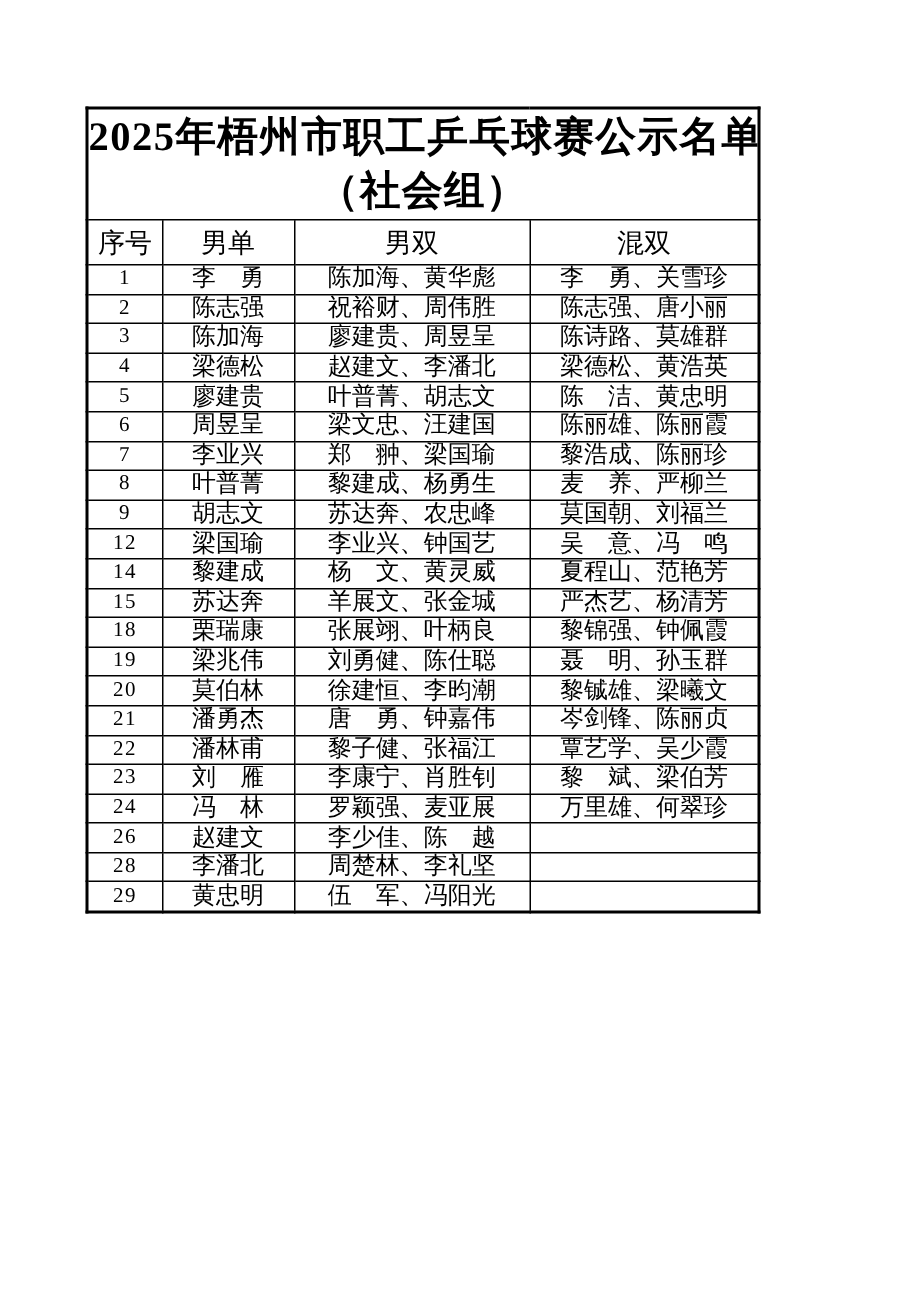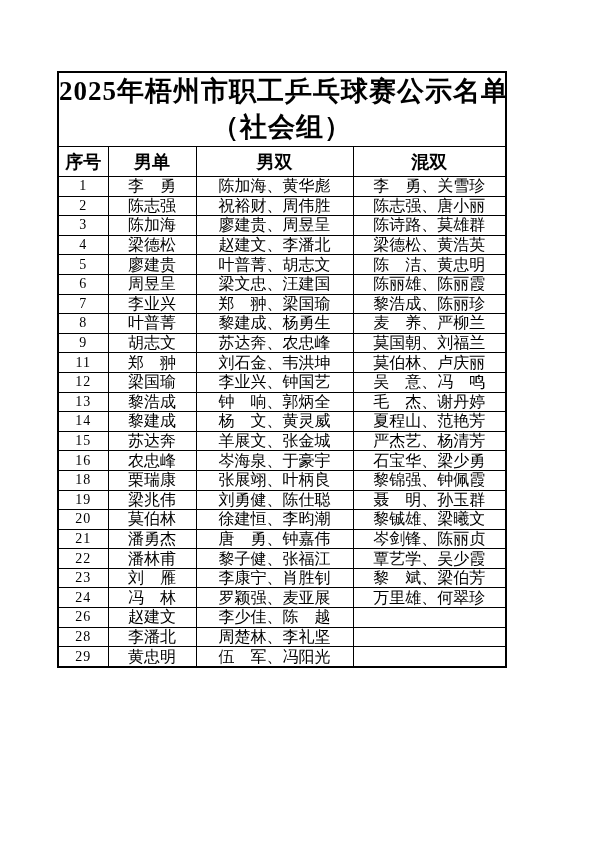--- a/index.html
+++ b/index.html
@@ -36,21 +36,21 @@
   .title-cell {
     height: 73px;
     font-size: 27px;
     font-weight: bold;
     letter-spacing: 1px;
     line-height: 1.3;
   }
   .header-row th {
     height: 29px;
     font-size: 18px;
-    font-weight: bold;
+    font-weight: normal;
   }
   tbody.rows td {
     height: 18.6px;
     font-size: 16px;
     line-height: 18px;
   }
   tbody.rows td.num {
     font-size: 14px;
     letter-spacing: 1px;
   }
@@ -129,54 +129,36 @@
           <td>黎建成、杨勇生</td>
           <td>麦　养、严柳兰</td>
         </tr>
         <tr>
           <td class="num">9</td>
           <td>胡志文</td>
           <td>苏达奔、农忠峰</td>
           <td>莫国朝、刘福兰</td>
         </tr>
         <tr>
-          <td class="num">11</td>
-          <td>郑　翀</td>
-          <td>刘石金、韦洪坤</td>
-          <td>莫伯林、卢庆丽</td>
-        </tr>
-        <tr>
           <td class="num">12</td>
           <td>梁国瑜</td>
           <td>李业兴、钟国艺</td>
           <td>吴　意、冯　鸣</td>
         </tr>
         <tr>
-          <td class="num">13</td>
-          <td>黎浩成</td>
-          <td>钟　响、郭炳全</td>
-          <td>毛　杰、谢丹婷</td>
-        </tr>
-        <tr>
           <td class="num">14</td>
           <td>黎建成</td>
           <td>杨　文、黄灵威</td>
           <td>夏程山、范艳芳</td>
         </tr>
         <tr>
           <td class="num">15</td>
           <td>苏达奔</td>
           <td>羊展文、张金城</td>
           <td>严杰艺、杨清芳</td>
-        </tr>
-        <tr>
-          <td class="num">16</td>
-          <td>农忠峰</td>
-          <td>岑海泉、于豪宇</td>
-          <td>石宝华、梁少勇</td>
         </tr>
         <tr>
           <td class="num">18</td>
           <td>栗瑞康</td>
           <td>张展翊、叶柄良</td>
           <td>黎锦强、钟佩霞</td>
         </tr>
         <tr>
           <td class="num">19</td>
           <td>梁兆伟</td>

